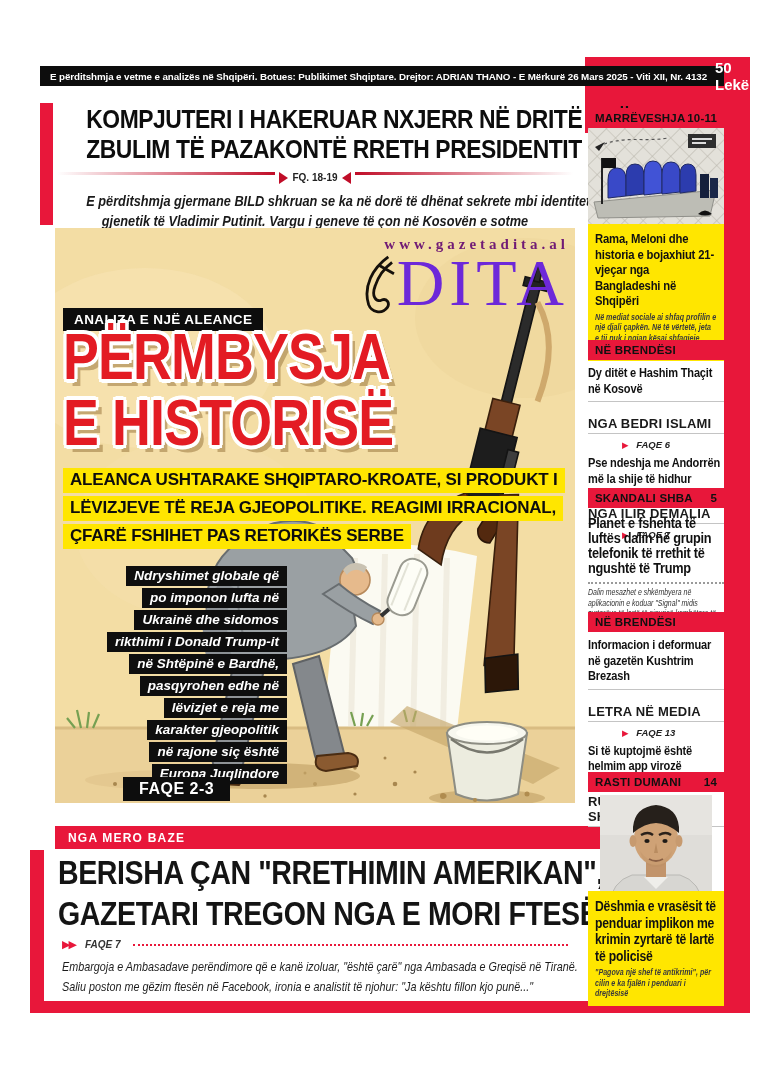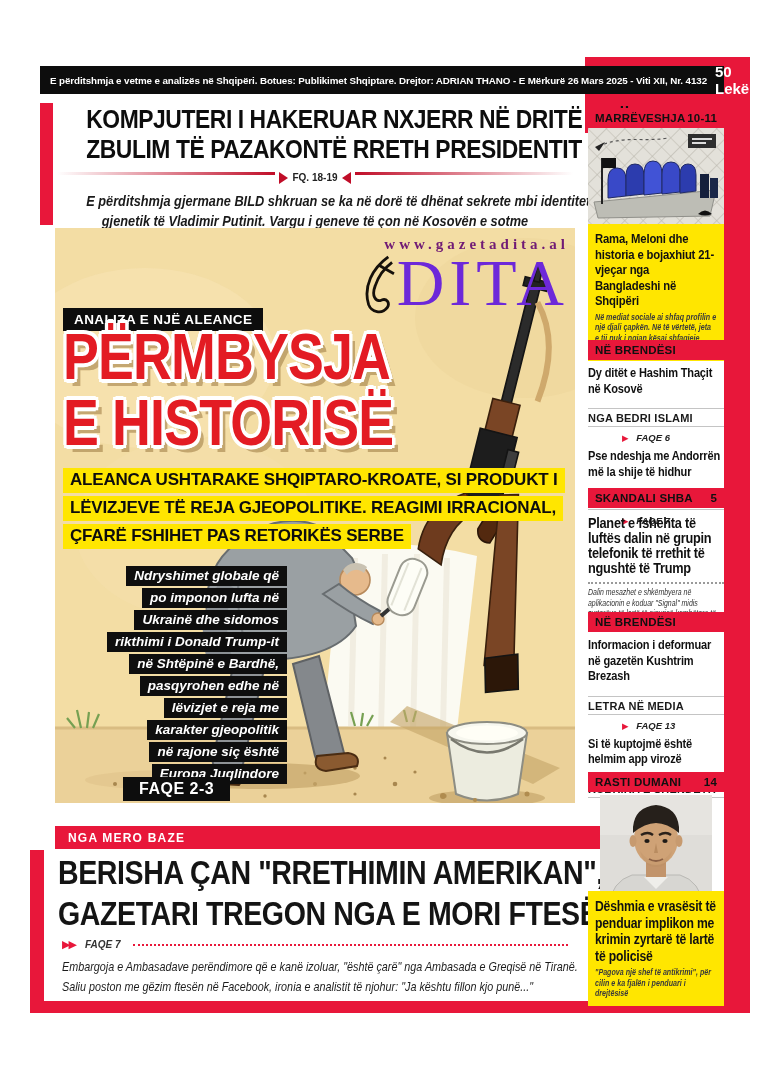--- a/index.html
+++ b/index.html
@@ -2,21 +2,21 @@
 <html><head>
 <meta charset="utf-8">
 <style>
   html,body{margin:0;padding:0;background:#fff;}
   .page{position:relative;width:768px;height:1086px;background:#ffffff;overflow:hidden;
         font-family:"Liberation Sans","DejaVu Sans",sans-serif;color:#111;}
   .abs{position:absolute;}
   .red{background:#e8173a;}
 
   
-  .topbar{position:absolute;left:40px;top:66px;width:684px;height:28px;background:#0d0d0d;color:#fff;
+  .topbar{position:absolute;left:40px;top:66px;width:684px;height:20px;background:#0d0d0d;color:#fff;
           display:flex;align-items:center;justify-content:space-between;padding:0 10px;box-sizing:border-box;z-index:6;}
   .topbar .info{font-size:9.8px;font-weight:700;letter-spacing:-0.1px;white-space:nowrap;}
   .topbar .price{font-size:15px;font-weight:800;margin-left:8px;}
 
   
   .cap{left:585px;top:57px;width:165px;height:76px;z-index:1;}
   .rightbar{left:724px;top:57px;width:26px;height:956px;z-index:1;}
   .leftbar-top{left:40px;top:103px;width:13px;height:122px;}
   .leftbar-bottom{left:30px;top:850px;width:14px;height:163px;}
   .bottombar{left:30px;top:1001px;width:720px;height:12px;}
@@ -72,22 +72,22 @@
   .sec{position:absolute;left:588px;width:136px;z-index:3;}
   .shead{display:flex;justify-content:space-between;align-items:center;background:#e8173a;color:#101010;
          font-weight:800;font-size:11.5px;padding:4px 7px;letter-spacing:.2px;}
   .s1illus{display:block;}
   .ybox{background:#ffe600;padding:7px 7px 6px;box-sizing:border-box;}
   .yt{font-weight:800;font-size:13px;line-height:15.5px;color:#111;width:140px;transform:scaleX(.87);transform-origin:left top;letter-spacing:-0.2px;}
   .yn{margin-top:4px;font-style:italic;font-size:8.2px;line-height:10.5px;color:#3a3a3a;font-weight:600;
       width:140px;transform:scaleX(.87);transform-origin:left top;}
   .it{font-weight:800;font-size:13px;line-height:15.5px;color:#111;margin-top:5px;letter-spacing:-0.2px;
       width:158px;transform:scaleX(.85);transform-origin:left top;}
-  .ik{font-size:11px;font-weight:800;color:#1a1a1a;border-top:1px solid #c4c4c4;border-bottom:1px solid #c4c4c4;
-      padding:3px 0 2px;margin-top:12px;letter-spacing:.2px;}
+  .ik{font-size:13px;font-weight:800;color:#1a1a1a;border-top:1px solid #c4c4c4;border-bottom:1px solid #c4c4c4;
+      padding:14px 0 2px;margin-top:5px;letter-spacing:.2px;}
   .ip{margin:5px 0 0 34px;font-style:italic;font-size:9.5px;font-weight:700;color:#222;}
   .ar{color:#e8173a;font-style:normal;font-size:8.5px;margin-right:5px;font-family:"DejaVu Sans",sans-serif;}
   .s3t{font-weight:800;font-size:15px;line-height:15px;color:#111;margin-top:7px;letter-spacing:-0.3px;
        width:158px;transform:scaleX(.85);transform-origin:left top;}
   .s3d{border-top:2px dotted #9a9a9a;margin-top:7px;}
   .s3n{margin-top:4px;font-style:italic;font-size:8.2px;line-height:10.5px;color:#333;
        width:158px;transform:scaleX(.85);transform-origin:left top;}
   .photo{display:block;margin:3px auto 0;}
   .ybox2{background:#ffe600;padding:7px 7px 6px;box-sizing:border-box;position:relative;margin-top:-16px;z-index:2;}
   .yt2{font-weight:800;font-size:14px;line-height:16.5px;color:#111;width:140px;transform:scaleX(.87);transform-origin:left top;letter-spacing:-0.2px;}

